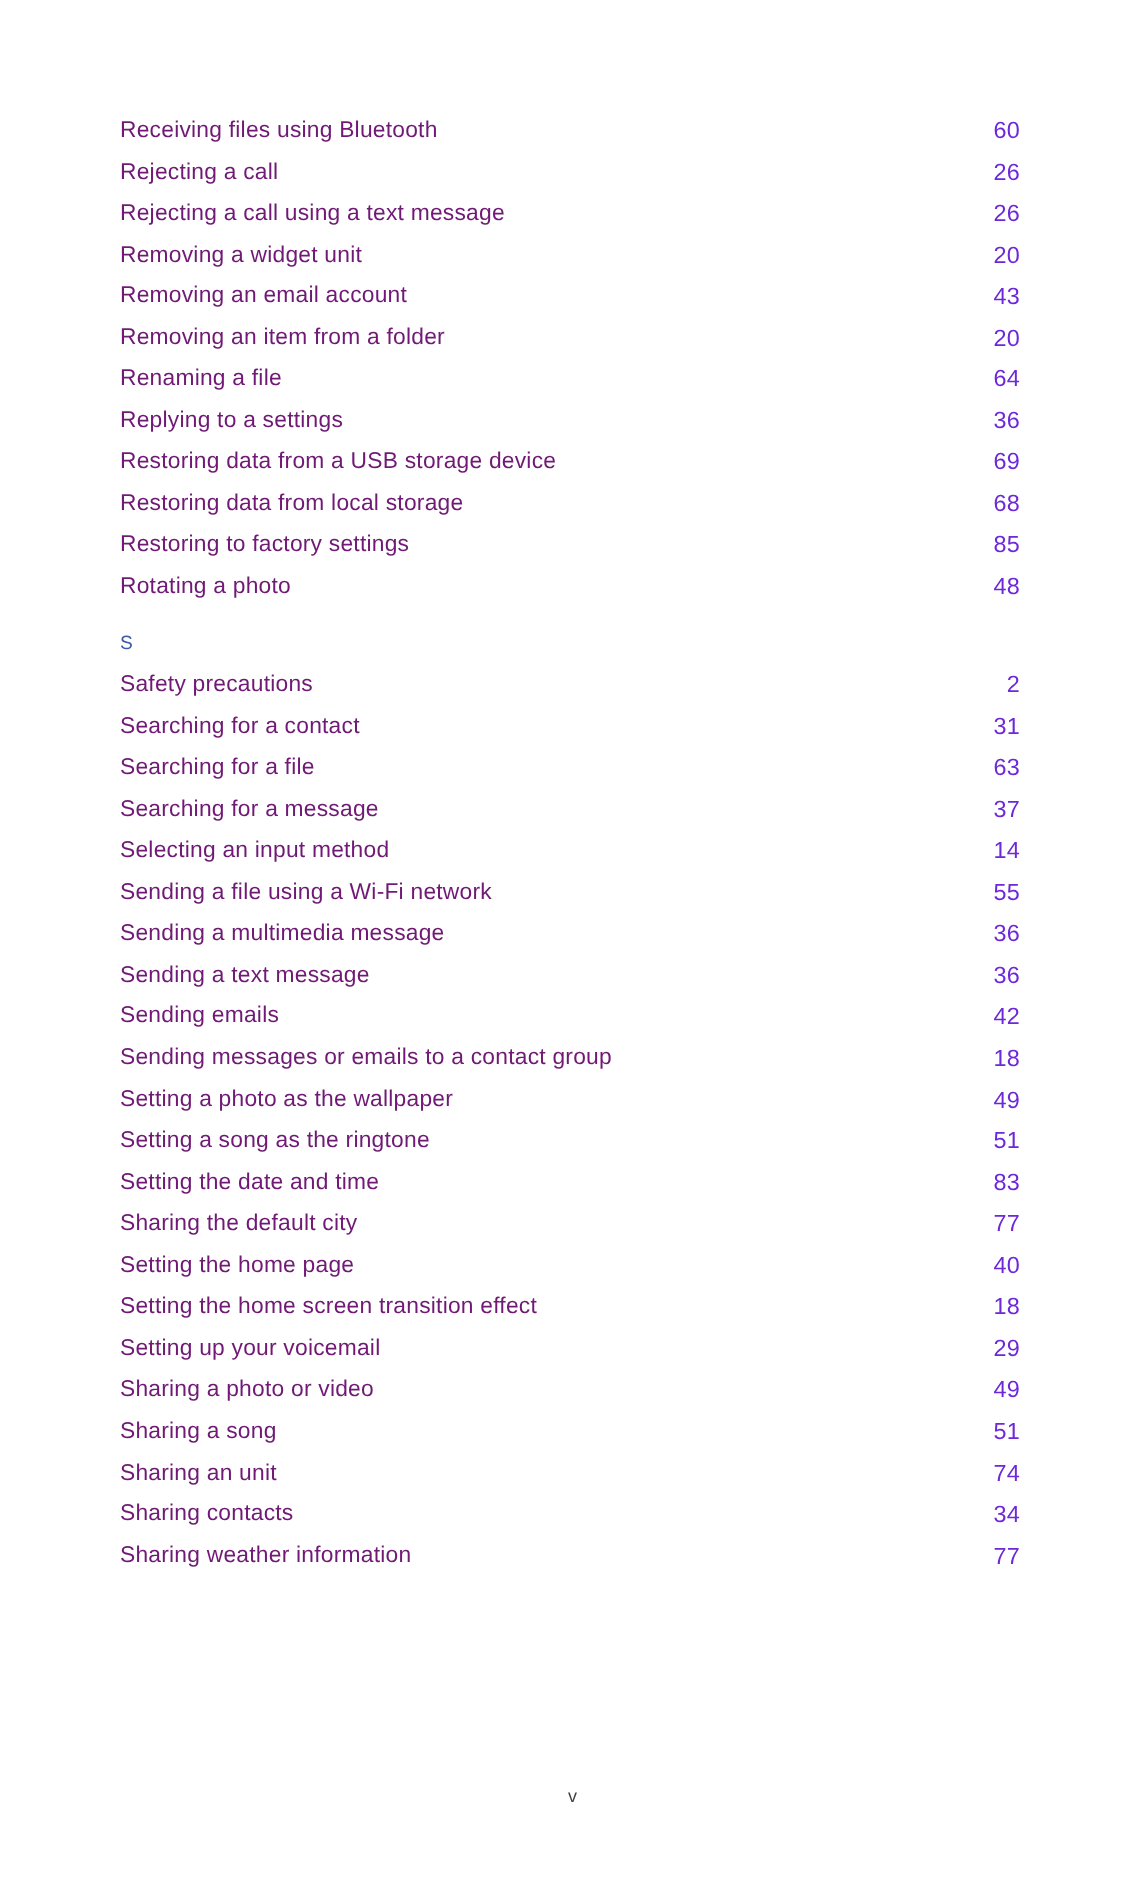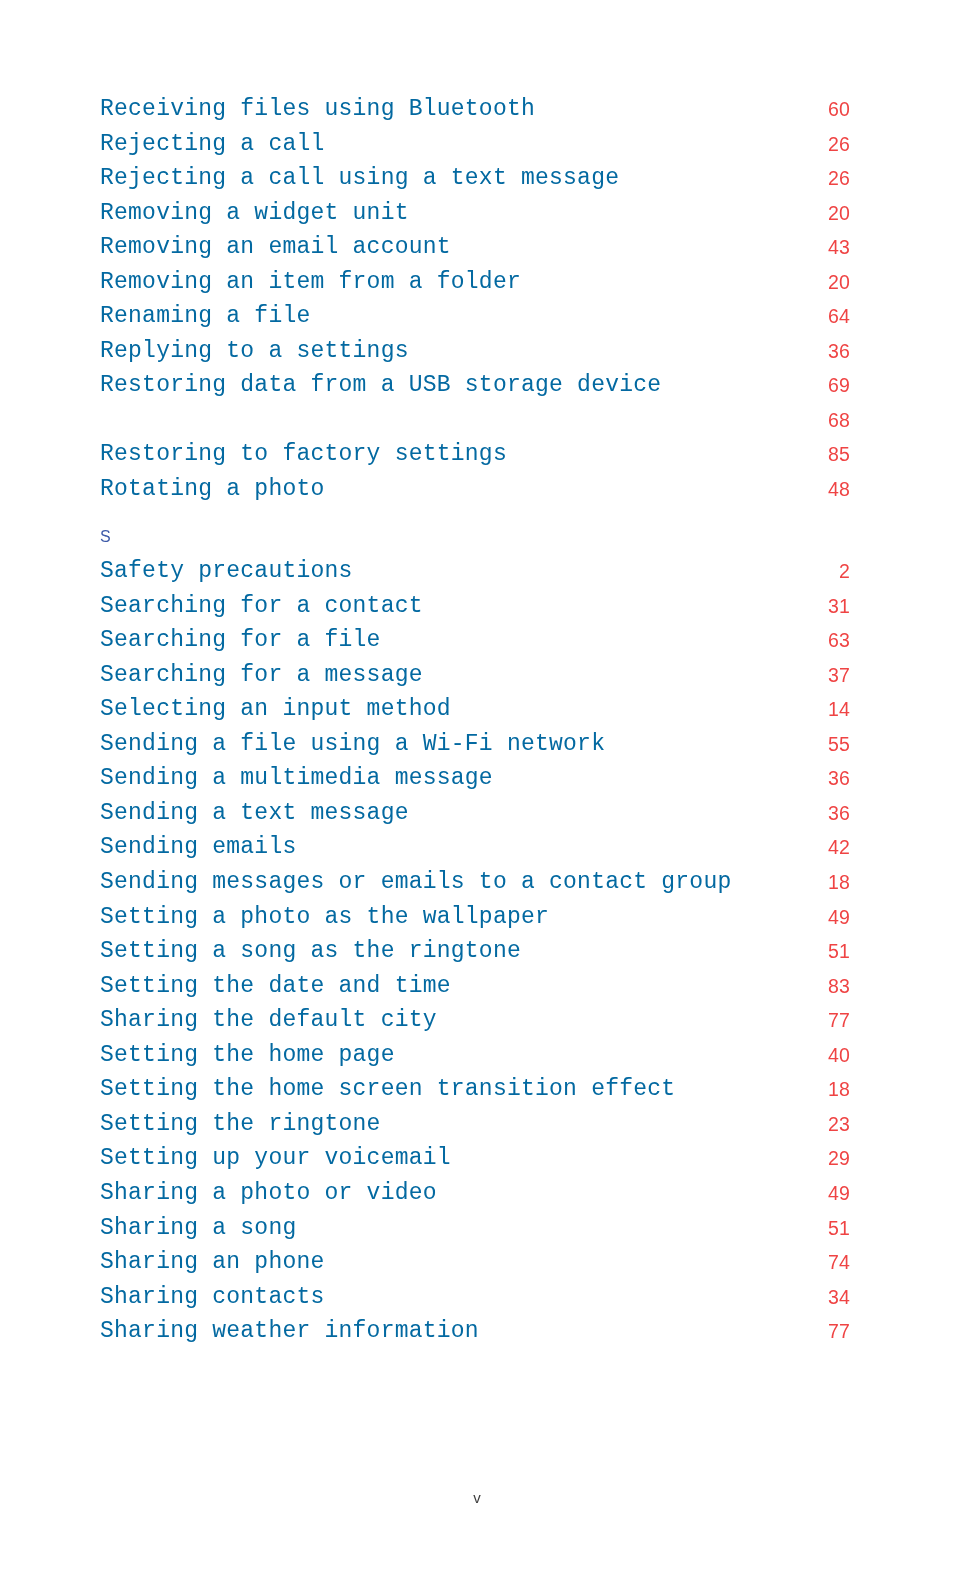--- a/index.html
+++ b/index.html
@@ -29,31 +29,30 @@
     top: 92px;
     width: 750px;
   }
   .entry {
     position: relative;
     height: 34.55px;
     line-height: 34.55px;
     white-space: nowrap;
   }
   .entry .title {
-    font-size: 23px;
-    color: #0369a1;
+    font-size: 19px;
+    color: #701a75;
     letter-spacing: 0.01em;
-    font-family: Liberation Mono, monospace;
   }
   .entry .pageno {
     position: absolute;
     right: 0;
     top: 0;
     font-size: 19.5px;
-    color: #ef4444;
+    color: #6d28d9;
     letter-spacing: 0.01em;
   }
   .letter-heading {
     position: relative;
     height: 34.55px;
     line-height: 34.55px;
     margin-top: 13px;
   }
   .letter-heading .letter {
     font-size: 16px;
@@ -80,45 +79,44 @@
   <div class="index-body">
       <div class="entry"><span class="title">Receiving files using Bluetooth</span><span class="pageno">60</span></div>
       <div class="entry"><span class="title">Rejecting a call</span><span class="pageno">26</span></div>
       <div class="entry"><span class="title">Rejecting a call using a text message</span><span class="pageno">26</span></div>
       <div class="entry"><span class="title">Removing a widget unit</span><span class="pageno">20</span></div>
       <div class="entry"><span class="title">Removing an email account</span><span class="pageno">43</span></div>
       <div class="entry"><span class="title">Removing an item from a folder</span><span class="pageno">20</span></div>
       <div class="entry"><span class="title">Renaming a file</span><span class="pageno">64</span></div>
       <div class="entry"><span class="title">Replying to a settings</span><span class="pageno">36</span></div>
       <div class="entry"><span class="title">Restoring data from a USB storage device</span><span class="pageno">69</span></div>
-      <div class="entry"><span class="pageno">68</span></div>
+      <div class="entry"><span class="title">Restoring data from local storage</span><span class="pageno">68</span></div>
       <div class="entry"><span class="title">Restoring to factory settings</span><span class="pageno">85</span></div>
       <div class="entry"><span class="title">Rotating a photo</span><span class="pageno">48</span></div>
       <div class="letter-heading"><span class="letter">S</span></div>
       <div class="entry"><span class="title">Safety precautions</span><span class="pageno">2</span></div>
       <div class="entry"><span class="title">Searching for a contact</span><span class="pageno">31</span></div>
       <div class="entry"><span class="title">Searching for a file</span><span class="pageno">63</span></div>
       <div class="entry"><span class="title">Searching for a message</span><span class="pageno">37</span></div>
       <div class="entry"><span class="title">Selecting an input method</span><span class="pageno">14</span></div>
       <div class="entry"><span class="title">Sending a file using a Wi-Fi network</span><span class="pageno">55</span></div>
       <div class="entry"><span class="title">Sending a multimedia message</span><span class="pageno">36</span></div>
       <div class="entry"><span class="title">Sending a text message</span><span class="pageno">36</span></div>
       <div class="entry"><span class="title">Sending emails</span><span class="pageno">42</span></div>
       <div class="entry"><span class="title">Sending messages or emails to a contact group</span><span class="pageno">18</span></div>
       <div class="entry"><span class="title">Setting a photo as the wallpaper</span><span class="pageno">49</span></div>
       <div class="entry"><span class="title">Setting a song as the ringtone</span><span class="pageno">51</span></div>
       <div class="entry"><span class="title">Setting the date and time</span><span class="pageno">83</span></div>
       <div class="entry"><span class="title">Sharing the default city</span><span class="pageno">77</span></div>
       <div class="entry"><span class="title">Setting the home page</span><span class="pageno">40</span></div>
       <div class="entry"><span class="title">Setting the home screen transition effect</span><span class="pageno">18</span></div>
-      <div class="entry"><span class="title">Setting the ringtone</span><span class="pageno">23</span></div>
       <div class="entry"><span class="title">Setting up your voicemail</span><span class="pageno">29</span></div>
       <div class="entry"><span class="title">Sharing a photo or video</span><span class="pageno">49</span></div>
       <div class="entry"><span class="title">Sharing a song</span><span class="pageno">51</span></div>
-      <div class="entry"><span class="title">Sharing an phone</span><span class="pageno">74</span></div>
+      <div class="entry"><span class="title">Sharing an unit</span><span class="pageno">74</span></div>
       <div class="entry"><span class="title">Sharing contacts</span><span class="pageno">34</span></div>
       <div class="entry"><span class="title">Sharing weather information</span><span class="pageno">77</span></div>
     </div>
 
   <div class="footer">
     <span class="folio">v</span>
   </div>
 
 </div>
 

